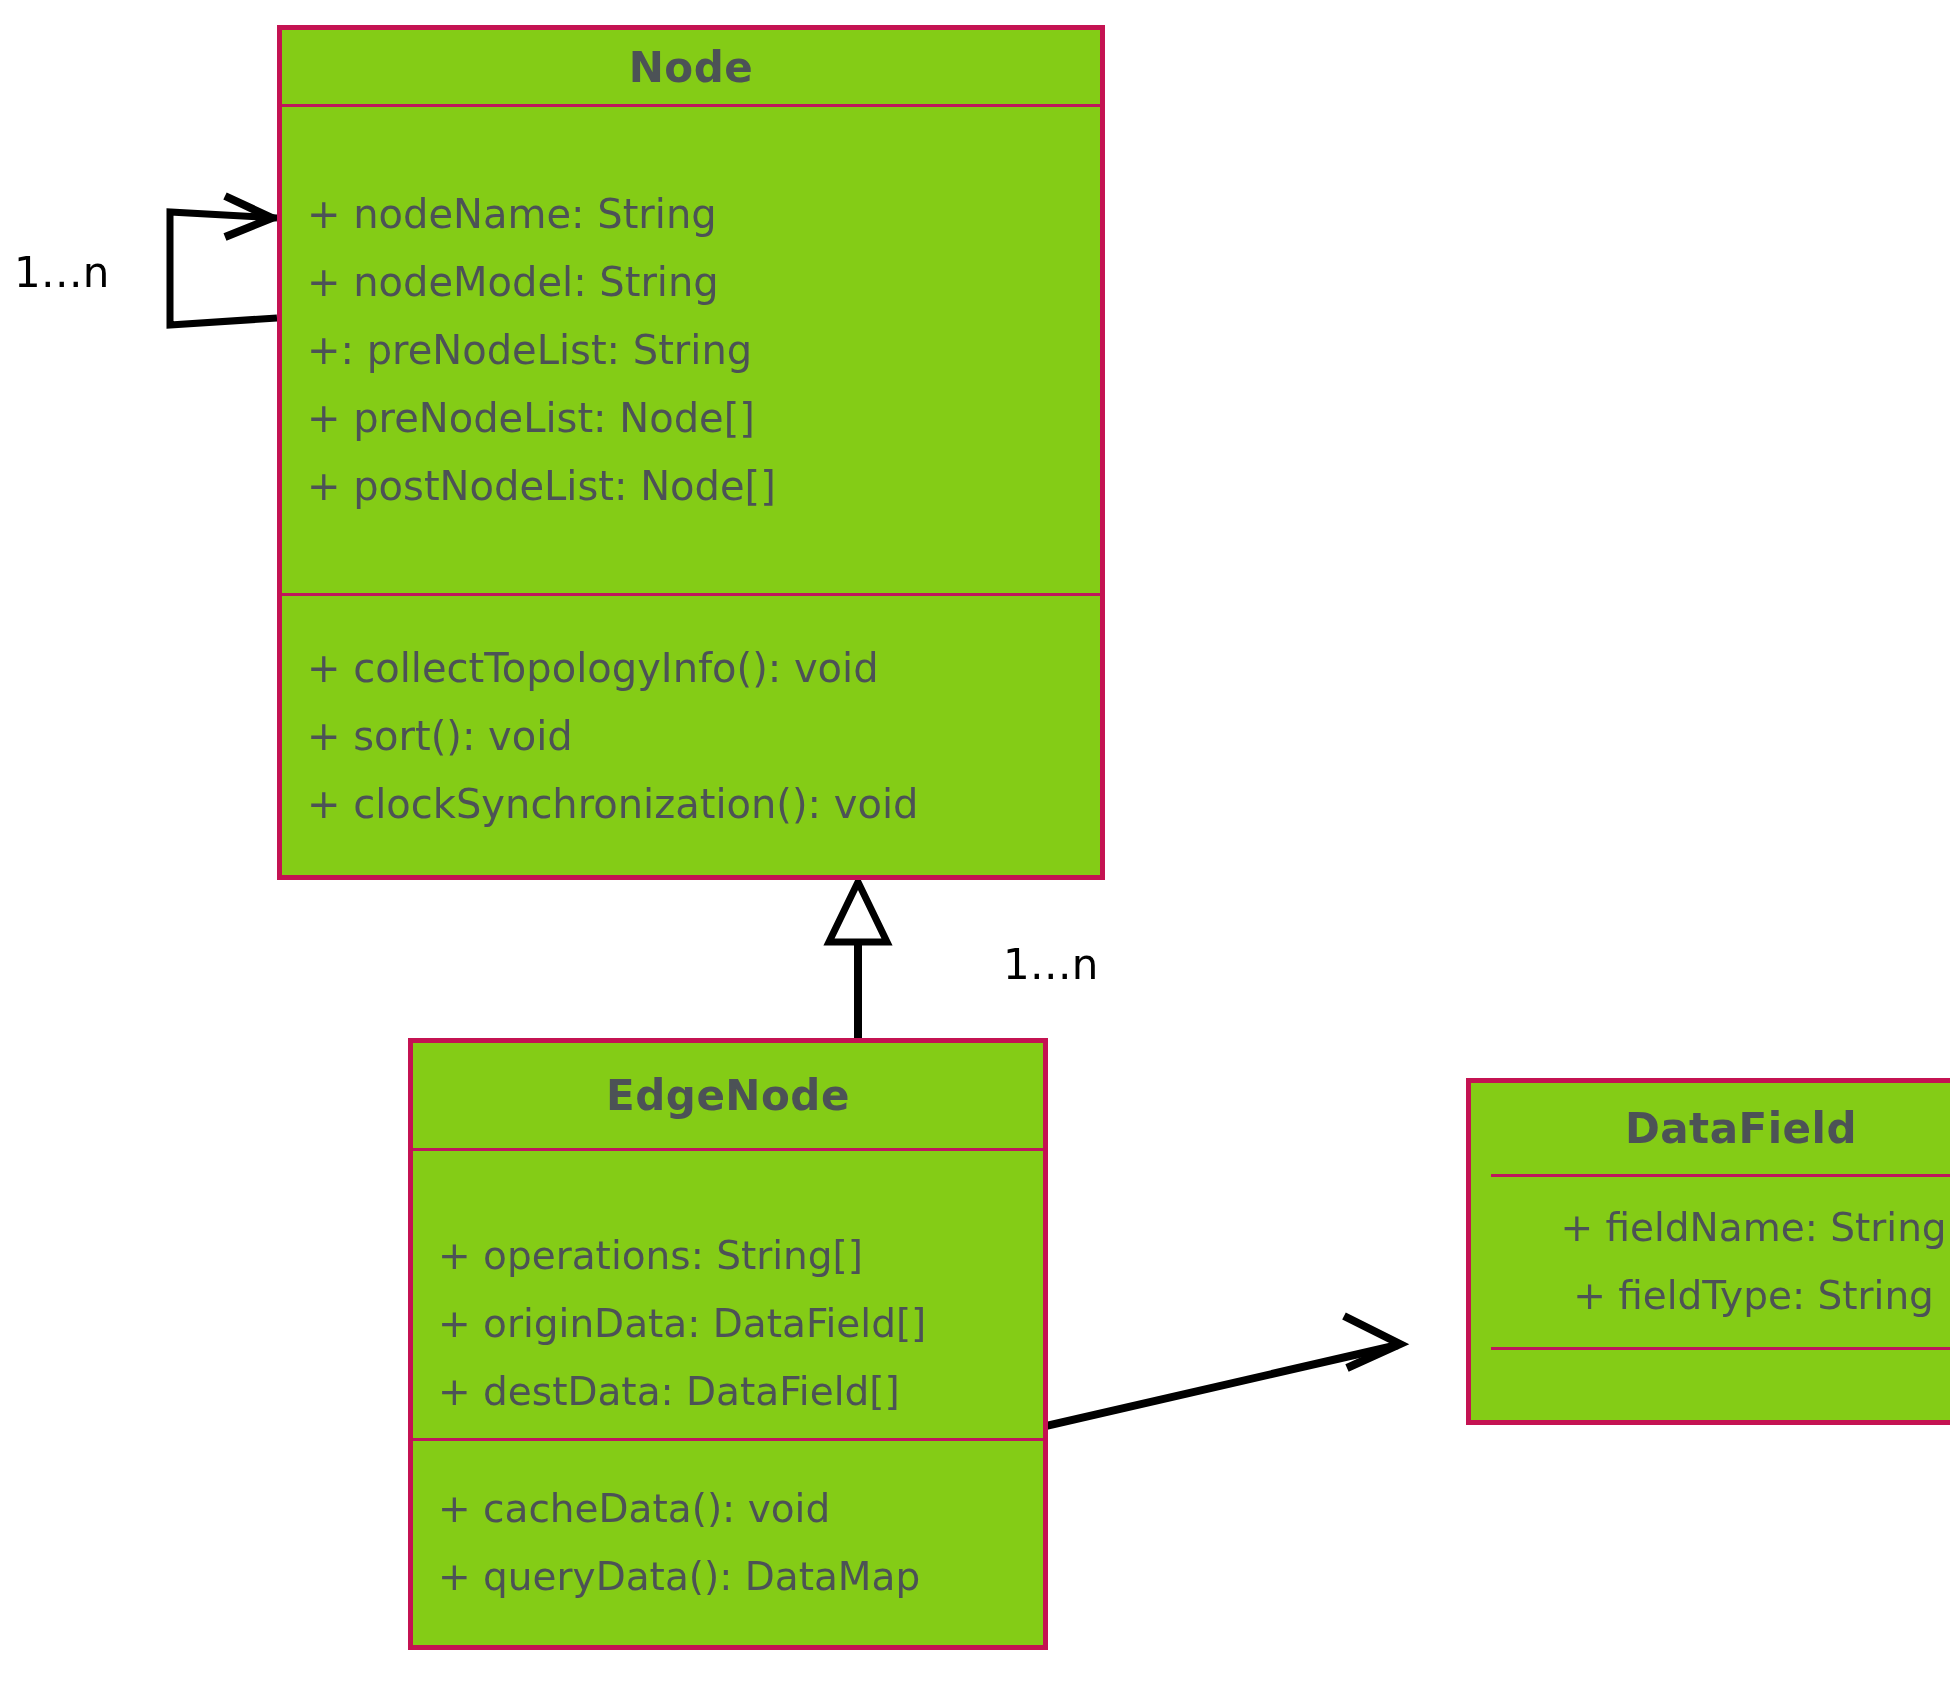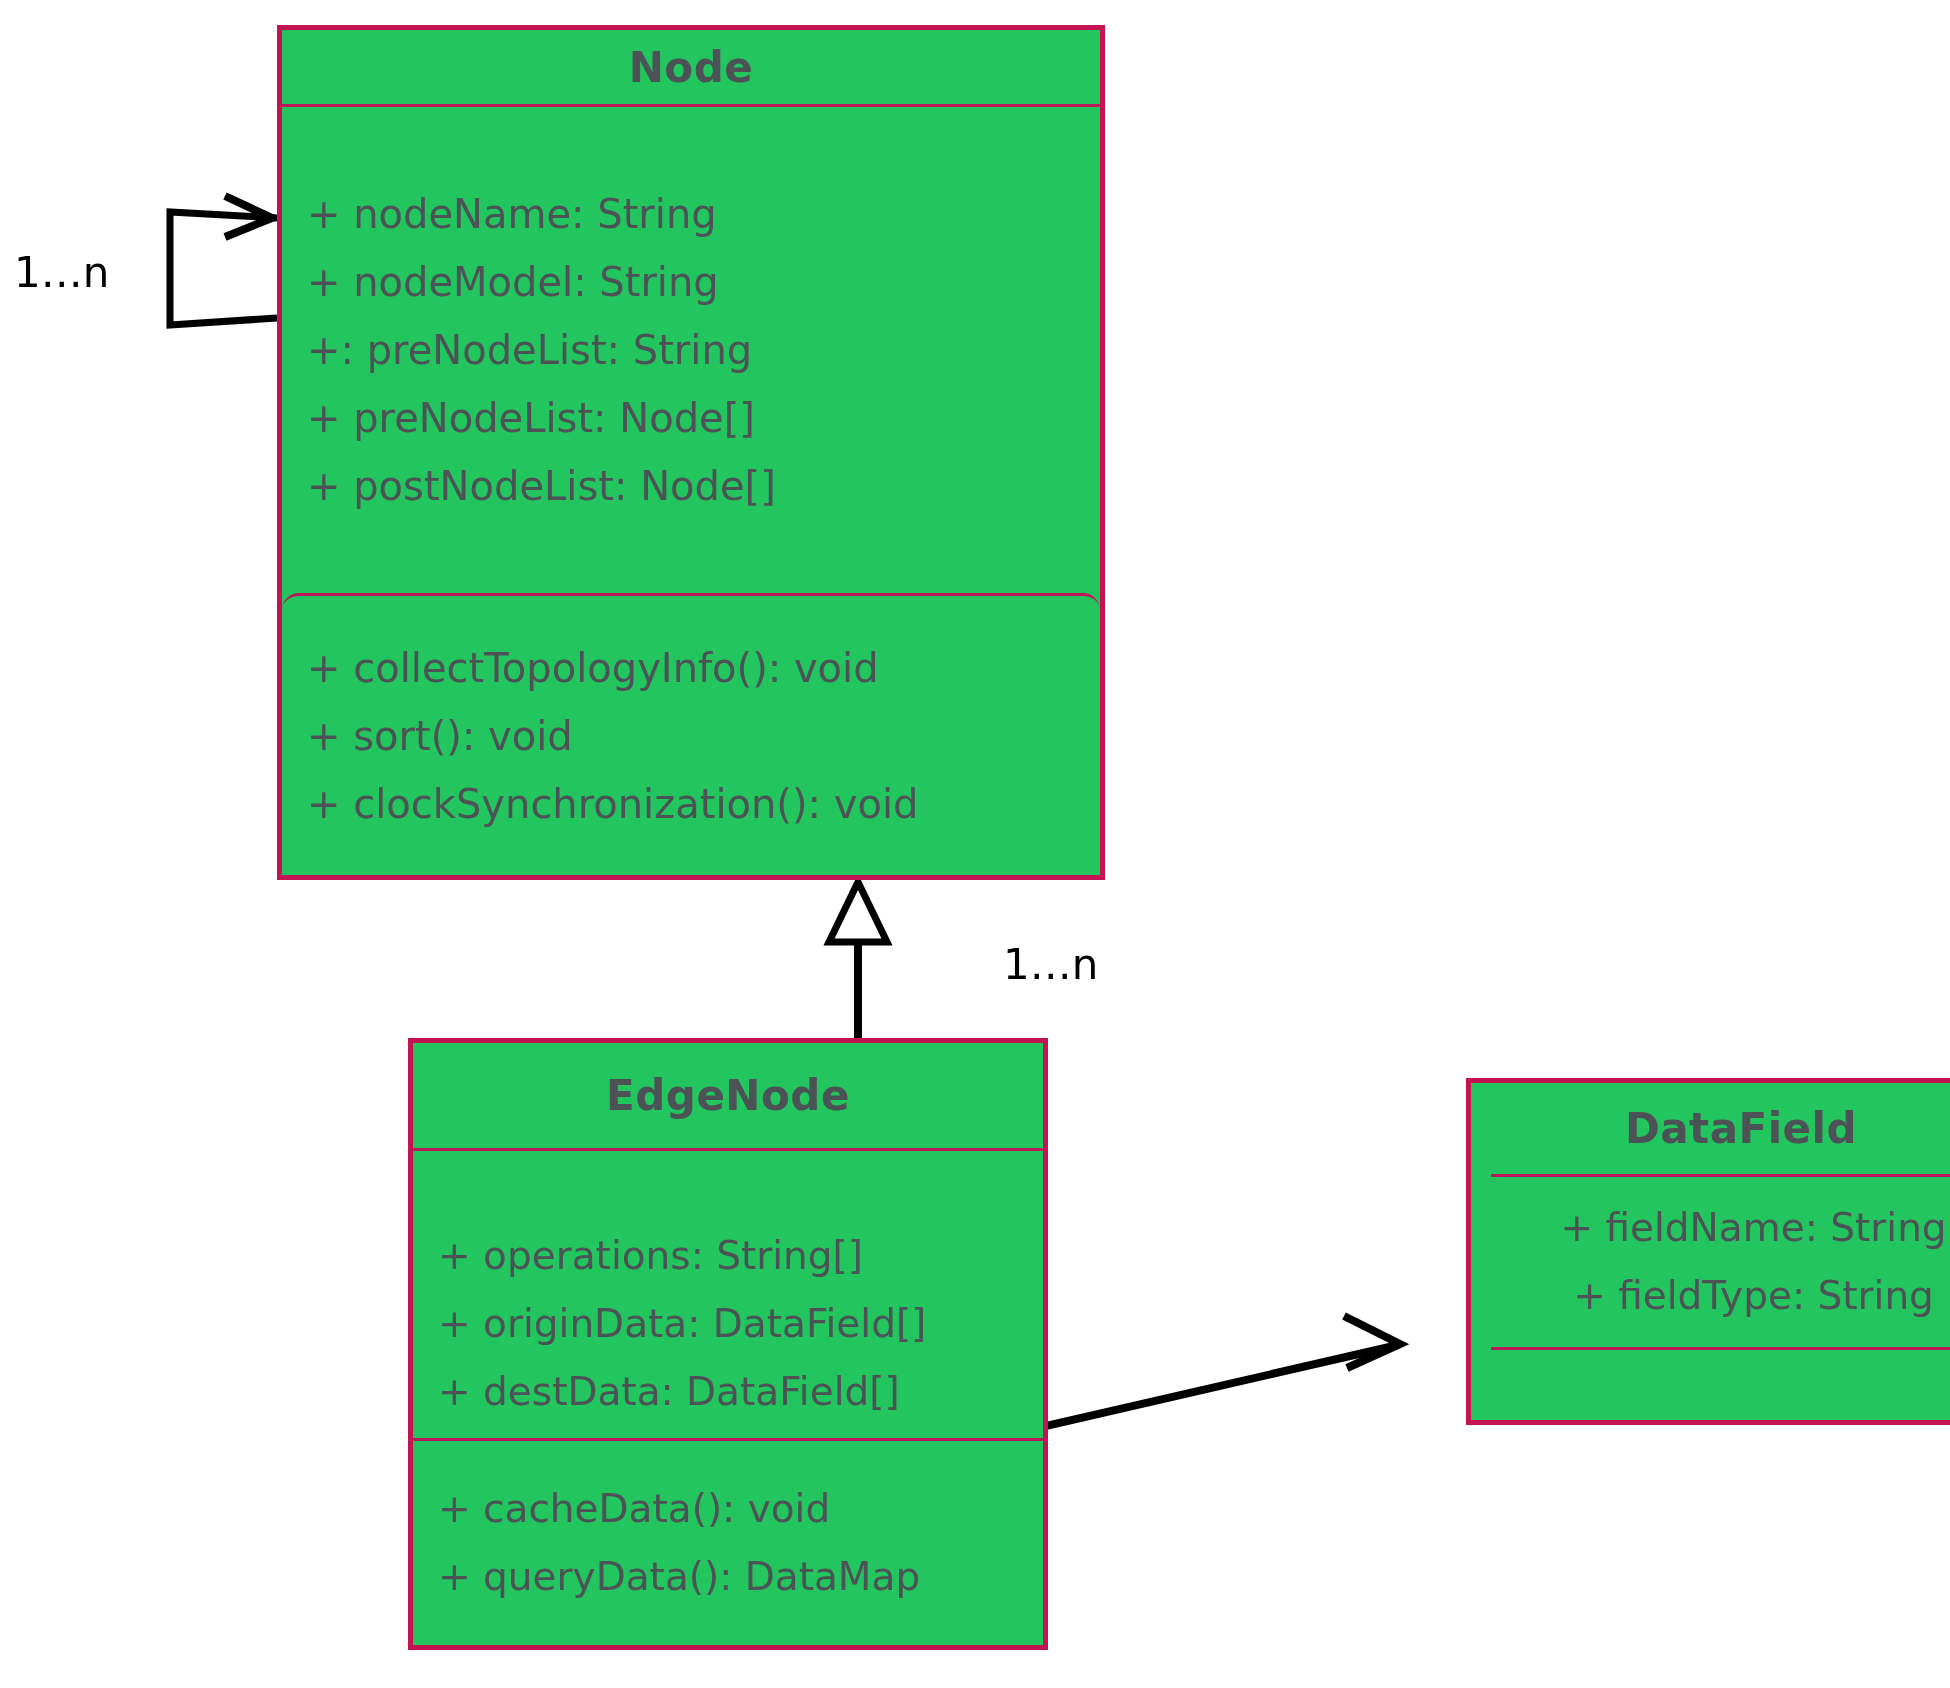--- a/index.html
+++ b/index.html
@@ -17,21 +17,21 @@
 
   #canvas {
     position: absolute;
     left: 0; top: 0;
     width: 1950px;
     height: 1688px;
   }
 
   .uml-class {
     position: absolute;
-    background: #22c55e;
+    background: #84cc16;
     border: 5px solid #C41352;
     box-sizing: border-box;
     display: flex;
     flex-direction: column;
   }
 
   .class-title {
     text-align: center;
     font-weight: bold;
     color: #4C5256;
@@ -73,21 +73,20 @@
     padding: 22px 0 22px 25px;
     gap: 0;
   }
   #node-class .attrs .member {
     font-size: 40px;
     line-height: 68px;
   }
   #node-class .methods {
     height: 285px;
     padding: 22px 0 22px 25px;
-    border-radius: 17px;
   }
   #node-class .methods .member {
     font-size: 40px;
     line-height: 68px;
   }
 
   
   #edgenode-class {
     left: 408px;
     top: 1038px;

